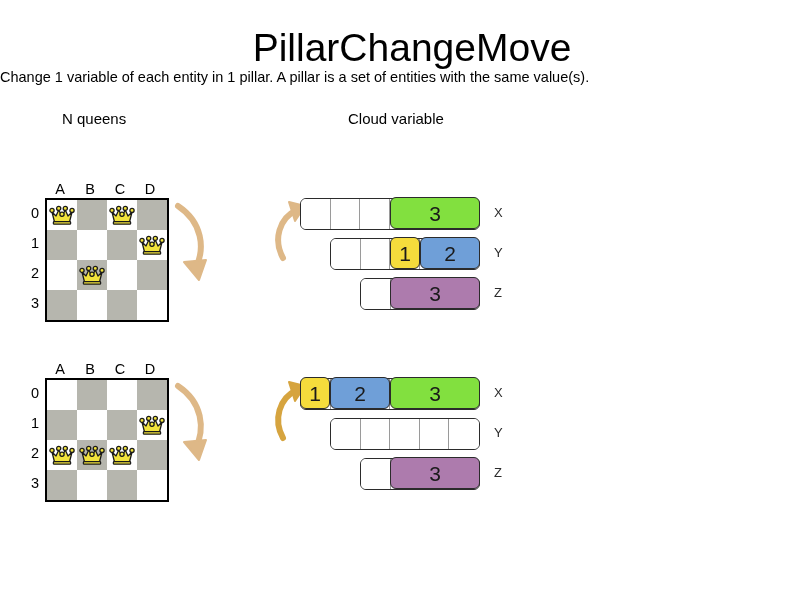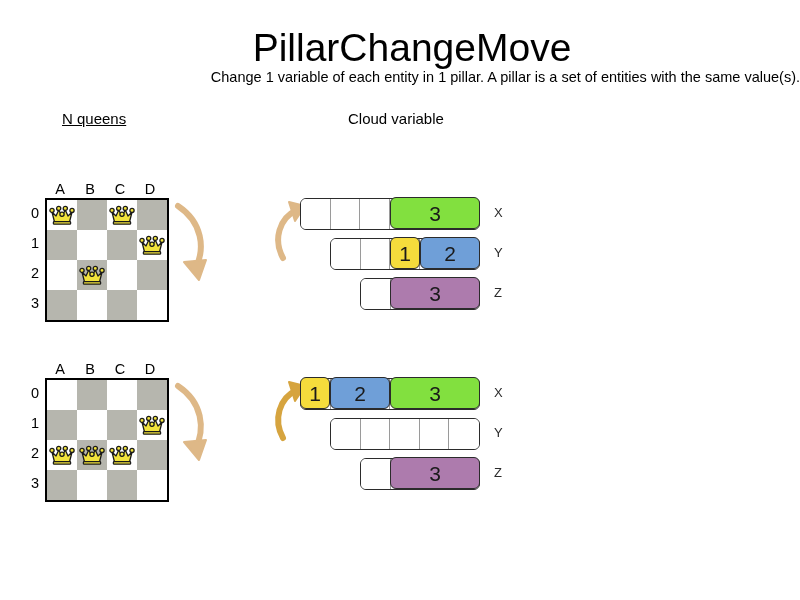--- a/index.html
+++ b/index.html
@@ -26,32 +26,32 @@
     font-size: 39px;
     font-weight: normal;
     letter-spacing: 0px;
     line-height: 44px;
   }
   #page-subtitle {
     position: absolute;
     top: 68px;
     left: 0;
     width: 800px;
-    text-align: right;
+    text-align: left;
     font-size: 14.5px;
     line-height: 18px;
   }
 
   
   .section-heading {
     position: absolute;
     font-size: 15px;
     white-space: nowrap;
   }
-  #heading-nqueens { left: 62px; top: 110px; text-decoration: underline; }
+  #heading-nqueens { left: 62px; top: 110px; }
   #heading-cloud   { left: 348px; top: 110px; }
 
   
   .board-block { position: absolute; }
   #board-block-top    { left: 45px; top: 180px; }
   #board-block-bottom { left: 45px; top: 360px; }
 
   .col-labels {
     position: absolute;
     left: 0;

